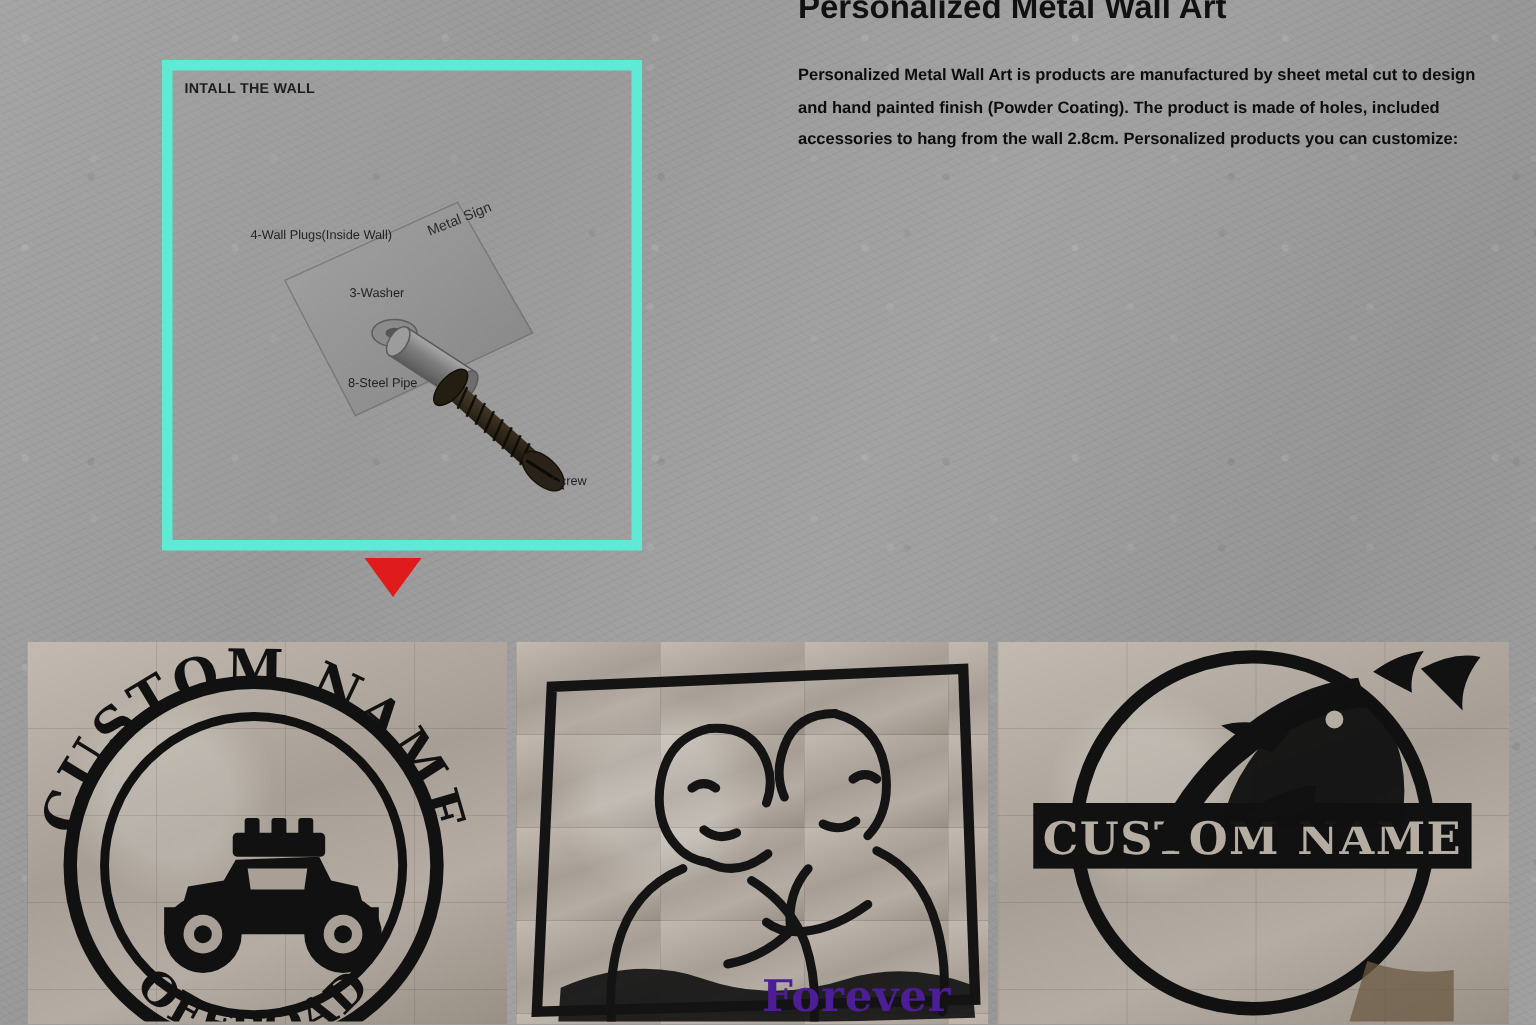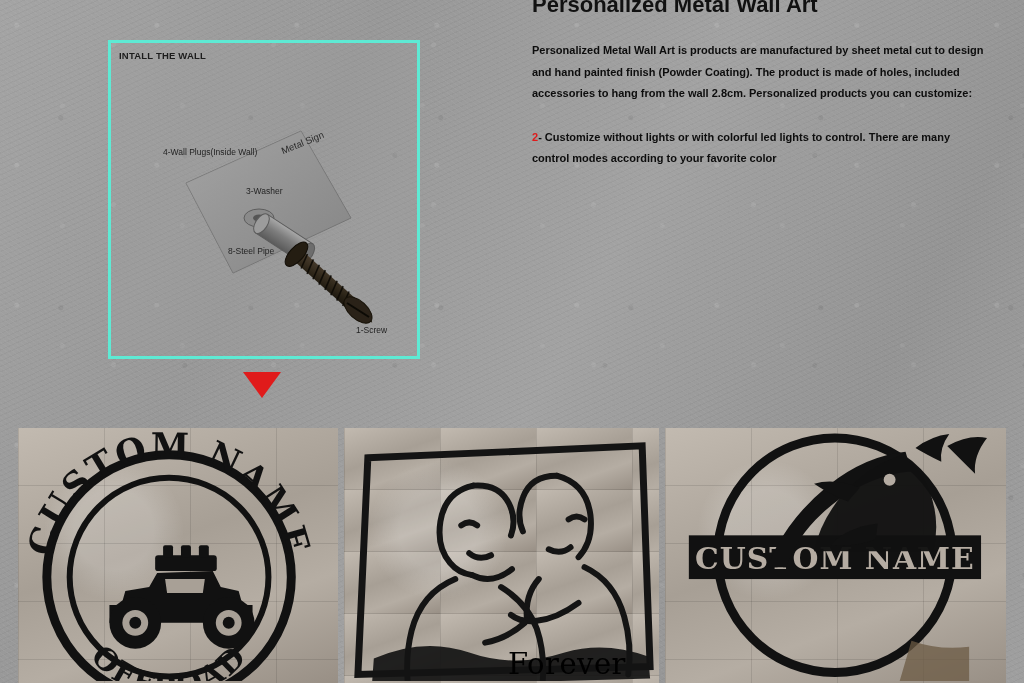--- a/index.html
+++ b/index.html
@@ -47,21 +47,21 @@
     height: 420px;
   }
 
   
   .diagram-panel {
     position: absolute;
     left: 108px;
     top: 40px;
     width: 306px;
     height: 313px;
-    border: 3px solid #5eead4;
+    border: 7px solid #5eead4;
     background: rgba(160,160,160,0.18);
   }
   .diagram-title {
     position: absolute;
     left: 8px;
     top: 7px;
     font-size: 9.5px;
     font-weight: bold;
     color: #1d1d1d;
     letter-spacing: .2px;
@@ -69,23 +69,23 @@
   .diag-svg { position: absolute; inset: 0; }
 
   .diag-label {
     position: absolute;
     font-size: 8.5px;
     color: #232323;
     white-space: nowrap;
   }
   .lbl-plugs { left: 28px;  top: 104px; margin-left: 24px; }
   .lbl-sign  { left: 169px; top: 94px; transform: rotate(-22deg); font-size: 9.5px; color:#2a2a2a;}
-  .lbl-washer{ left: 135px; top: 143px; }
+  .lbl-washer{ left: 118px; top: 143px; }
   .lbl-pipe  { left: 117px; top: 203px; }
-  .lbl-screw { left: 245px; top: 282px; }
+  .lbl-screw { left: 245px; top: 268px; }
 
   
   .red-arrow {
     position: absolute;
     left: 243px;
     top: 372px;
     width: 0; height: 0;
     border-left: 19px solid transparent;
     border-right: 19px solid transparent;
     border-top: 26px solid #e01b1b;
@@ -157,22 +157,22 @@
       linear-gradient(150deg, #b0a79c 0%, #8e8partially 0%, #7e776f 60%, #968d83 100%);
     background-size: 96px 62px, 96px 62px, 100% 100%;
   }
   .photo svg { position: absolute; inset: 0; }
 
   .forever {
     position: absolute;
     left: 164px;
     bottom: 2px;
     font-size: 29px;
-    font-weight: normal;
-    color: #000000;
+    font-weight: bold;
+    color: #4c1d95;
     font-family: "DejaVu Serif", serif;
     letter-spacing: .5px;
   }
 </style>
 </head>
 <body>
 
 <div id="page"></div>
 
 <div class="top">
@@ -241,23 +241,20 @@
   </div>
 
   <div class="red-arrow"></div>
 
   <div class="text-col">
     <h1 class="headline">Personalized Metal Wall Art</h1>
 
     <p class="para">Personalized Metal Wall Art is products are manufactured by sheet metal cut to design and hand painted finish (Powder Coating). The product is made of holes, included accessories to hang from the wall 2.8cm. Personalized products you can customize:</p>
 
 
-    <p class="para">
-      <span class="num">2</span><span>- Customize without lights or with colorful led lights to control. There are many control modes according to your favorite color</span>
-    </p>
 
   </div>
 </div>
 
 <div class="strip">
 
   <div class="photo p1">
     <div class="stone"></div>
     <svg viewBox="0 0 322 255">
       <defs>

